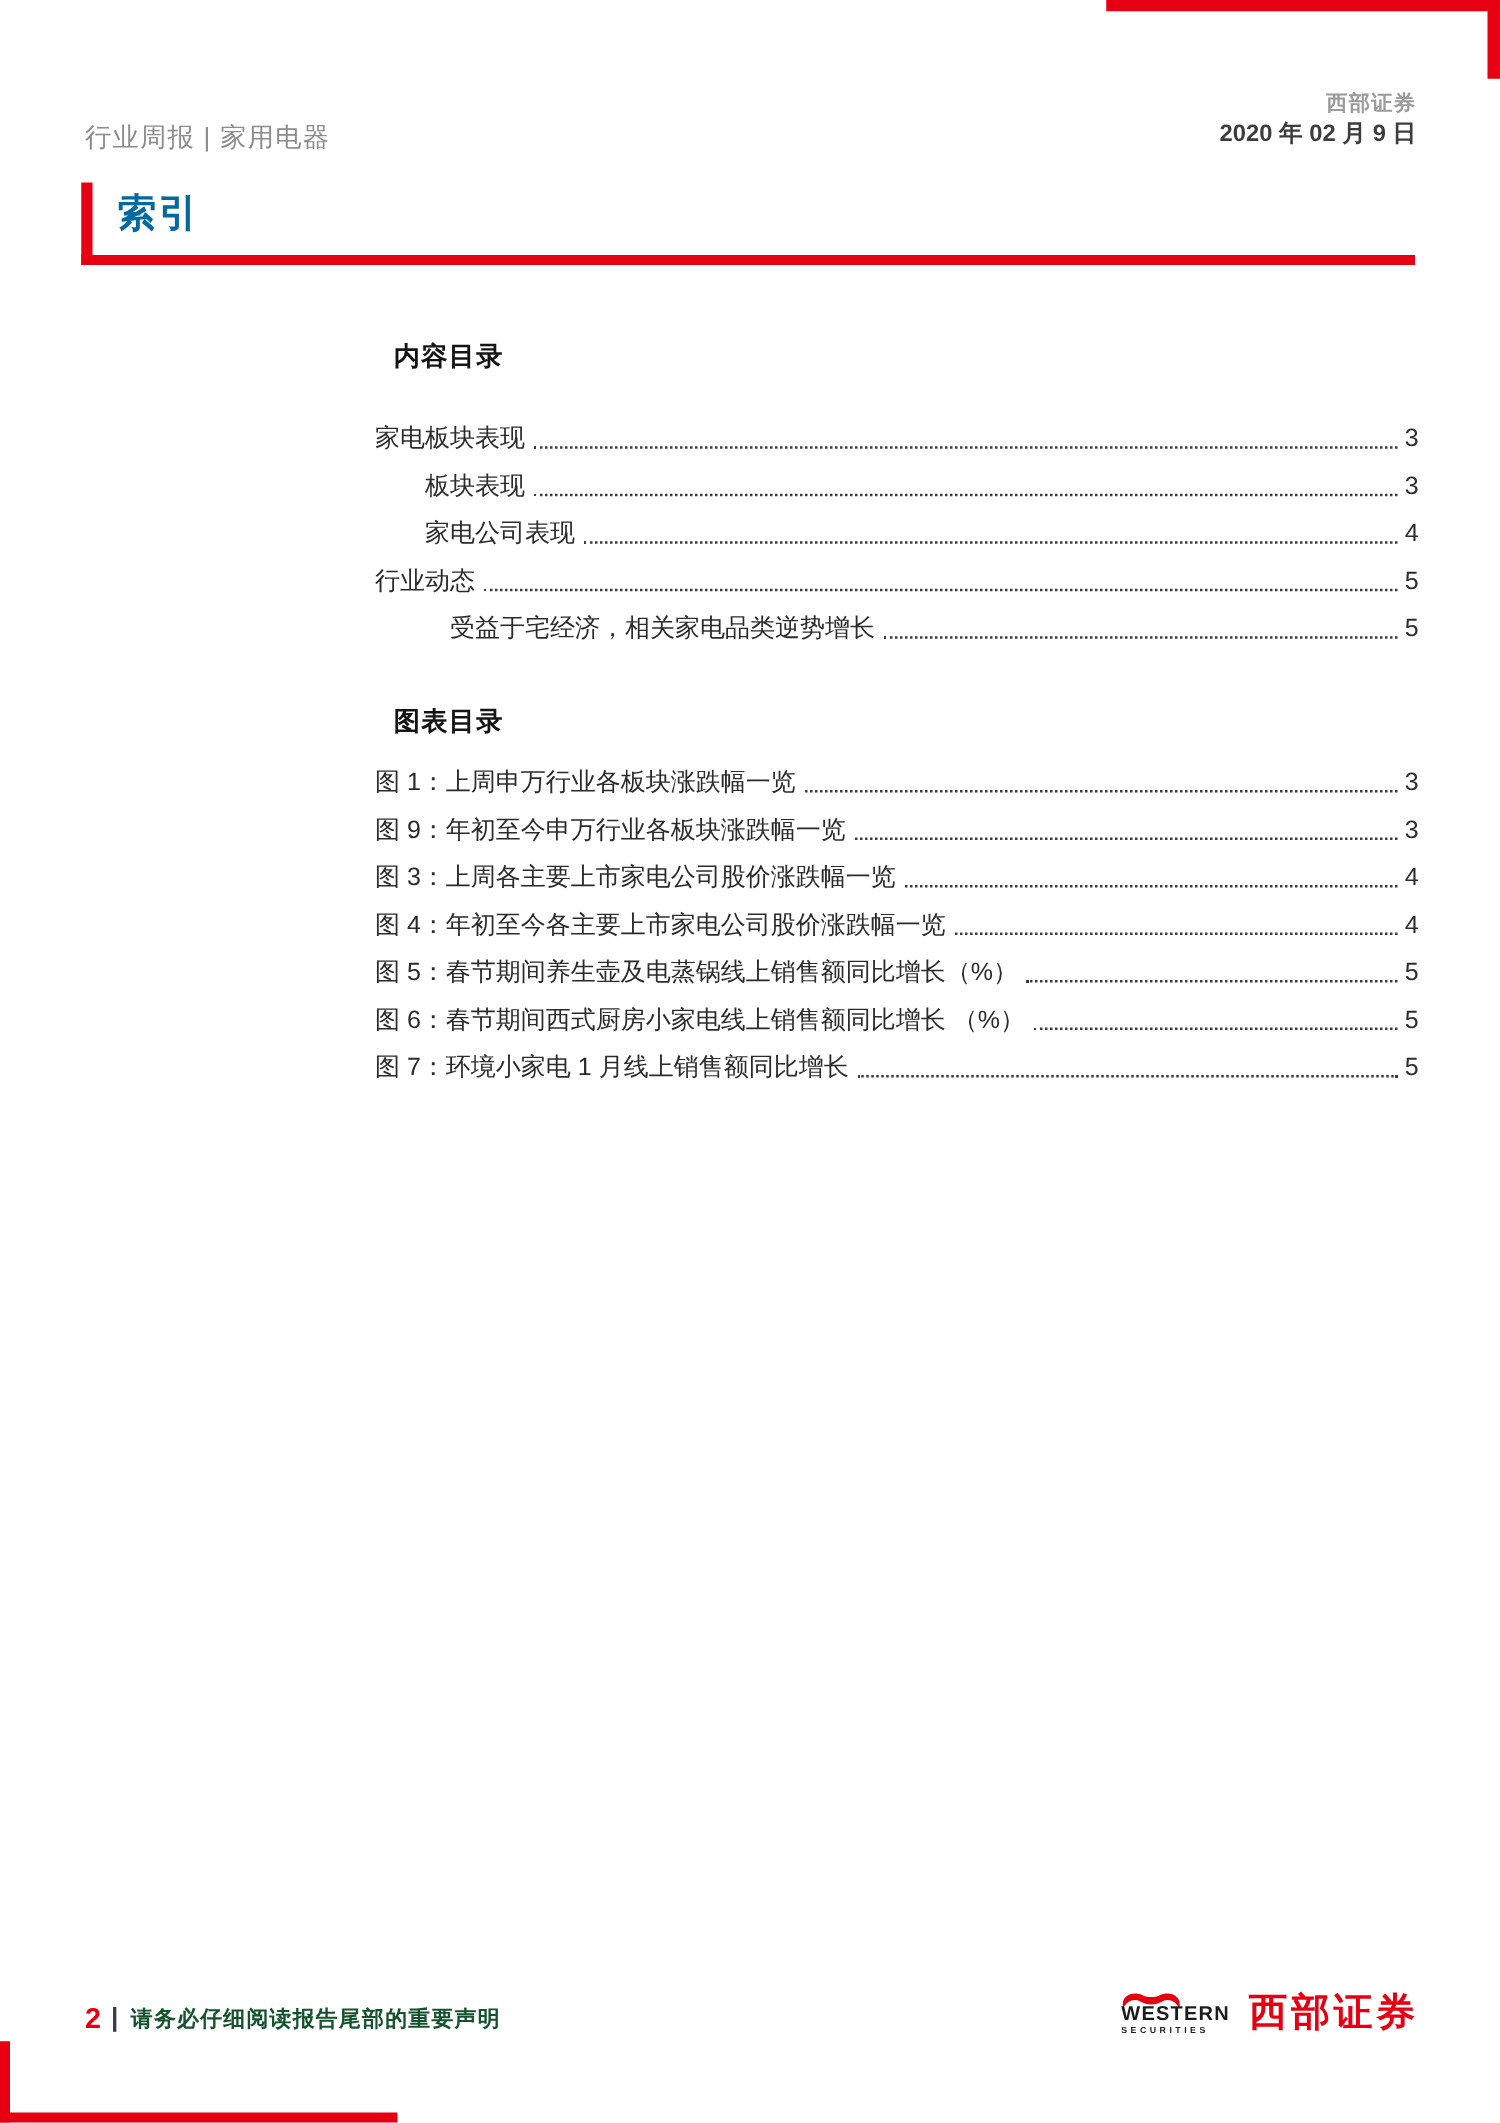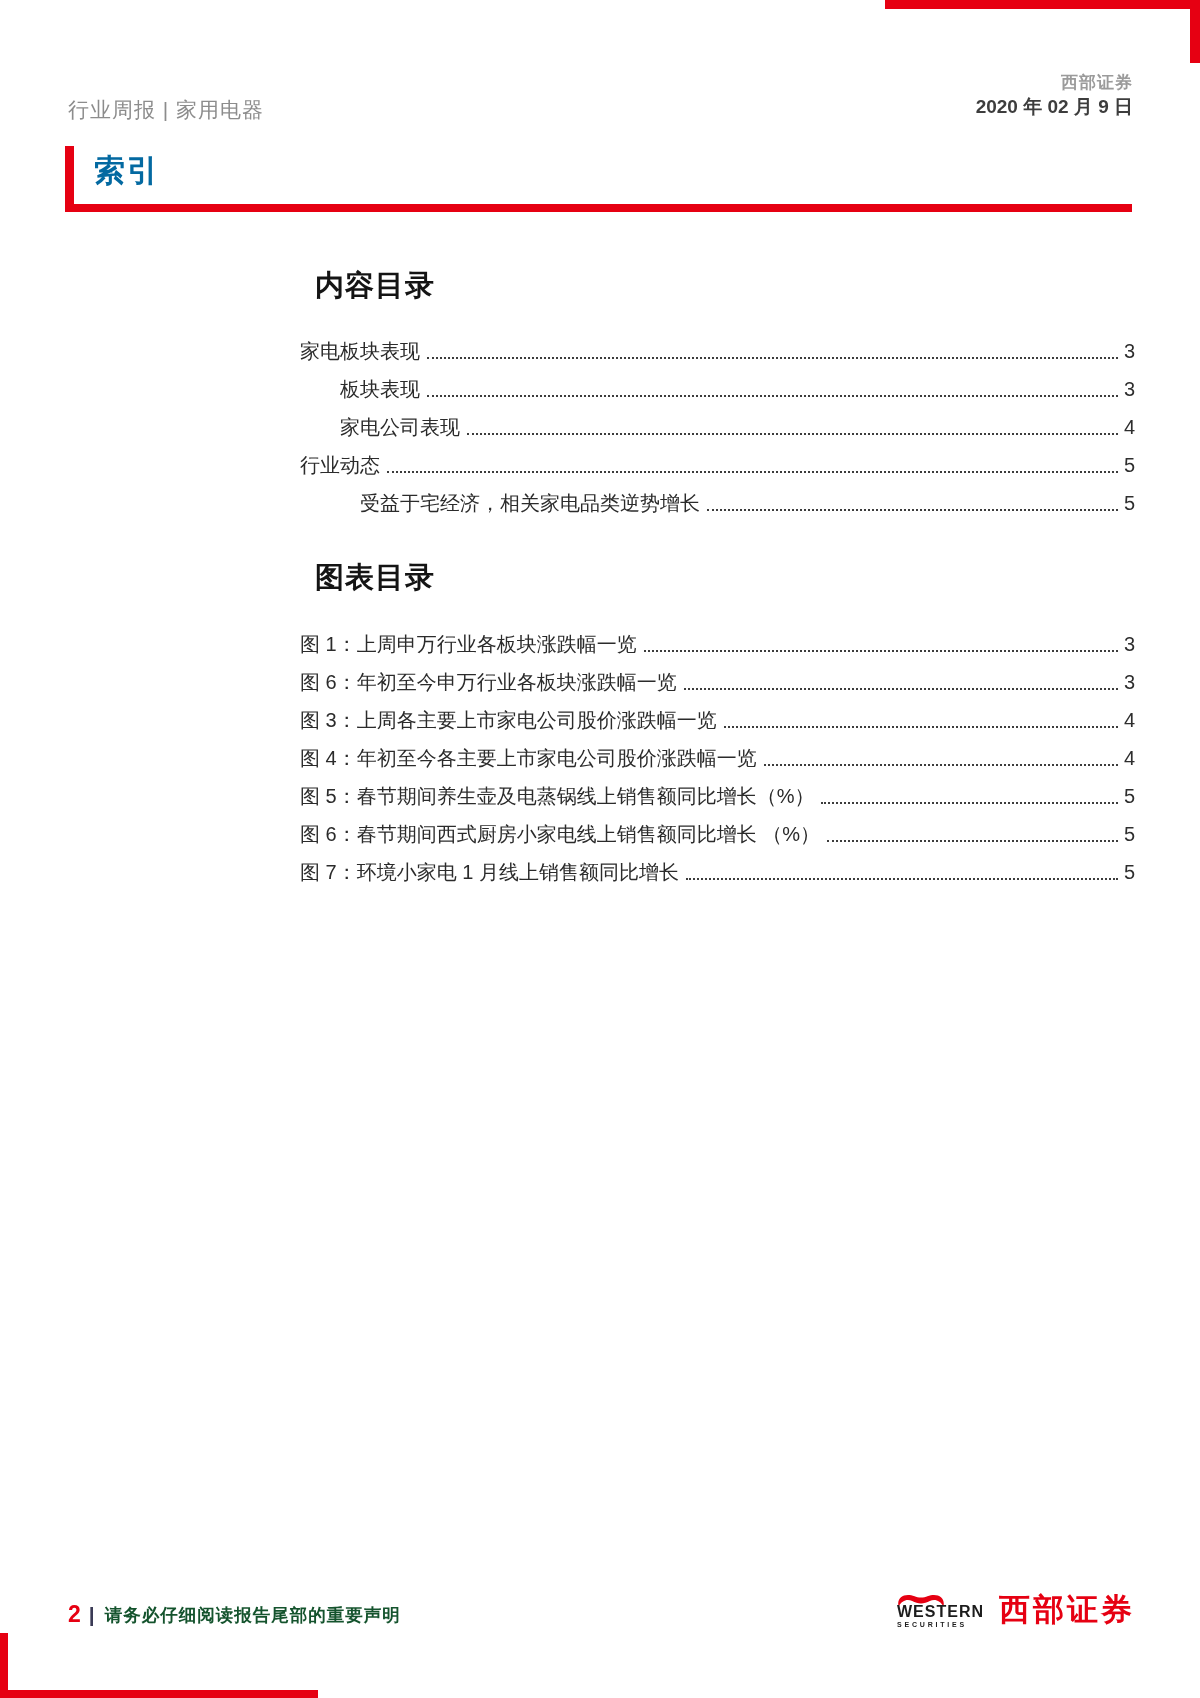--- a/index.html
+++ b/index.html
@@ -40,25 +40,25 @@
   .sec-title {
     left:94px; top:150px;
     font-size:31px; font-weight:bold; color:#0369a1; letter-spacing:2px;
   }
 
   
   .toc-wrap { left:300px; width:835px; }
   .toc-contents { top:268px; }
   .toc-figures  { top:560px; }
   .toc-heading {
-    font-size:29px; line-height:35px; font-weight:bold; color:#141414;
+    font-size:21px; line-height:35px; font-weight:bold; color:#141414;
     margin-left:15px; letter-spacing:1px;
   }
   .toc-contents .toc-heading { margin-bottom:38px; }
-  .toc-figures  .toc-heading { margin-bottom:39px; }
+  .toc-figures  .toc-heading { margin-bottom:21px; }
 
   .toc-row {
     display:flex; 
     font-size:20px; line-height:21px; color:#2b2b2b;
     margin-bottom:17px; cursor:pointer;
   }
   .toc-row .lbl { white-space:nowrap; }
   .toc-row.lvl2 { padding-left:40px; }
   .toc-row.lvl3 { padding-left:60px; }
   .dots {
@@ -143,21 +143,21 @@
 
 <div class="abs toc-wrap toc-figures">
   <div class="toc-heading">图表目录</div>
 
   <div class="toc-row">
     <span class="lbl">图 1：上周申万行业各板块涨跌幅一览</span>
     <span class="dots"></span>
     <span class="pg">3</span>
   </div>
   <div class="toc-row">
-    <span class="lbl">图 6：年初至今申万行业各板块涨跌幅一览</span>
+    <span class="lbl">图 9：年初至今申万行业各板块涨跌幅一览</span>
     <span class="dots"></span>
     <span class="pg">3</span>
   </div>
   <div class="toc-row">
     <span class="lbl">图 3：上周各主要上市家电公司股价涨跌幅一览</span>
     <span class="dots"></span>
     <span class="pg">4</span>
   </div>
   <div class="toc-row">
     <span class="lbl">图 4：年初至今各主要上市家电公司股价涨跌幅一览</span>

